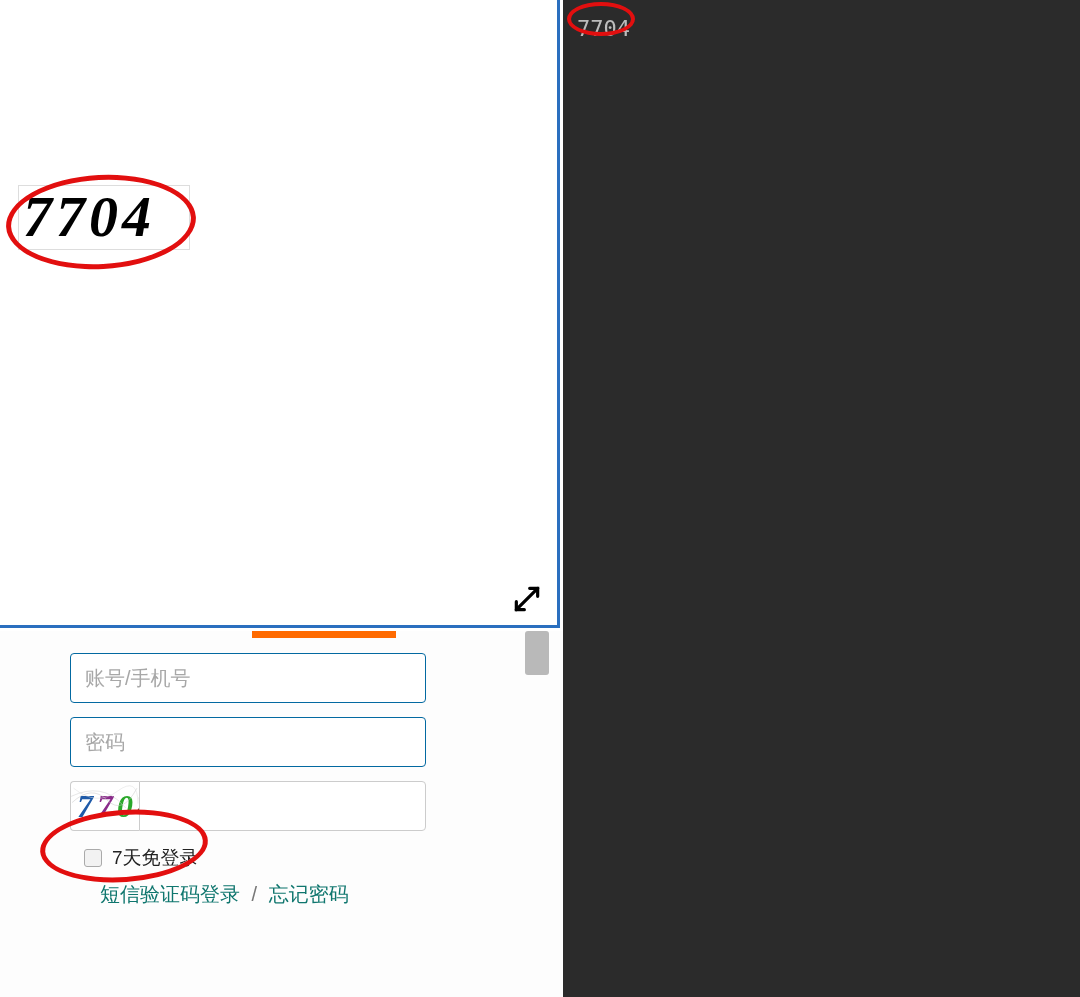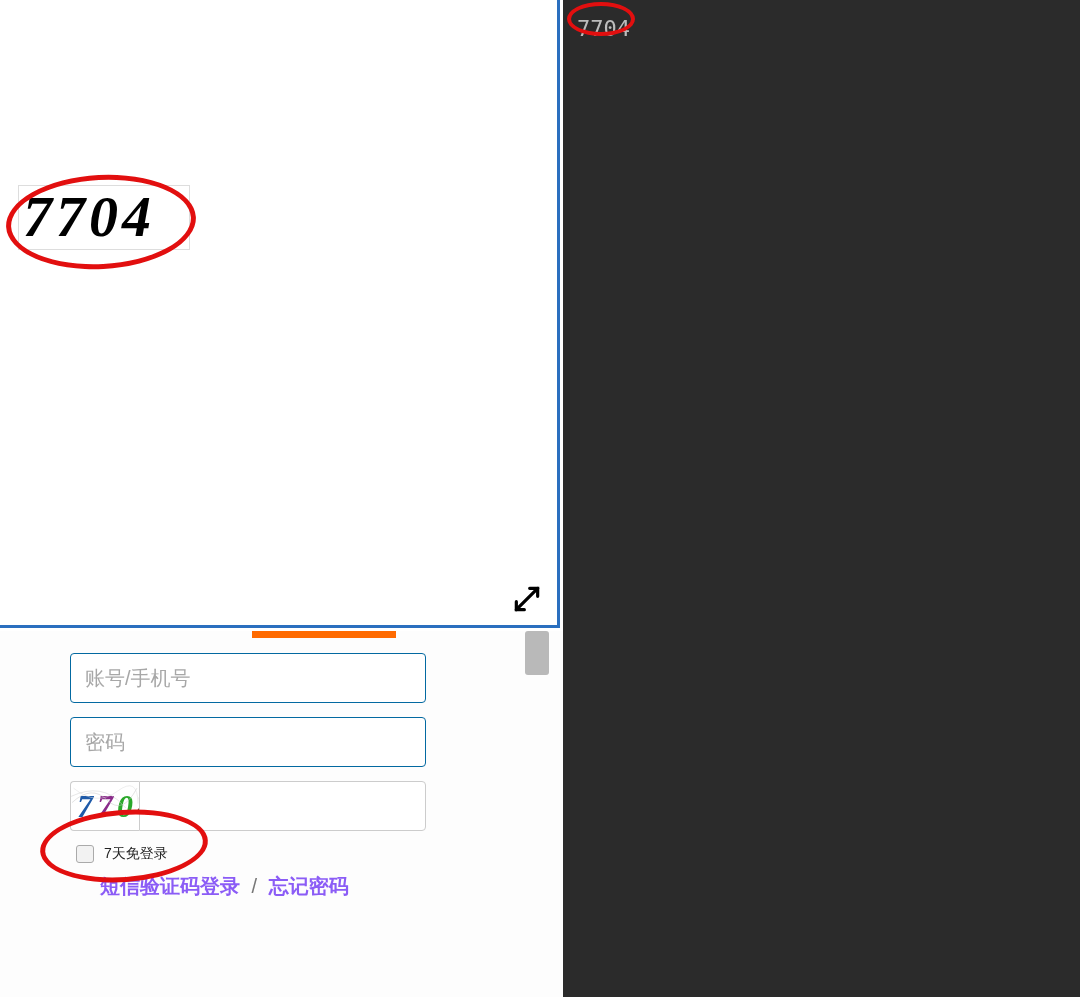--- a/index.html
+++ b/index.html
@@ -160,38 +160,38 @@
     width: 168px; height: 72px;
     border: 5px solid #e20f0f;
     border-radius: 50%;
     transform: rotate(-4deg);
     pointer-events: none;
   }
   .remember-row {
     display: flex;
     align-items: center;
     gap: 10px;
-    font-size: 14px;
+    font-size: 19px;
     color: #222;
-    margin-left: 6px;
+    margin-left: 14px;
     margin-bottom: 10px;
   }
   .checkbox {
     width: 18px; height: 18px;
     border: 1px solid #aaa;
     border-radius: 3px;
     background: #f2f2f2;
     display: inline-block;
   }
   .links-row {
     margin-left: 30px;
     font-size: 20px;
     color: #444;
   }
-  .link { color: #8b5cf6; cursor: pointer; font-weight: bold; }
+  .link { color: #0f766e; cursor: pointer; }
   .sep { color: #777; margin: 0 6px; }
 </style>
 </head>
 <body>
 
 <div class="left-top">
   <div class="captcha-large">
     <div class="captcha-large-text">7704</div>
   </div>
   <div class="resize-handle">

